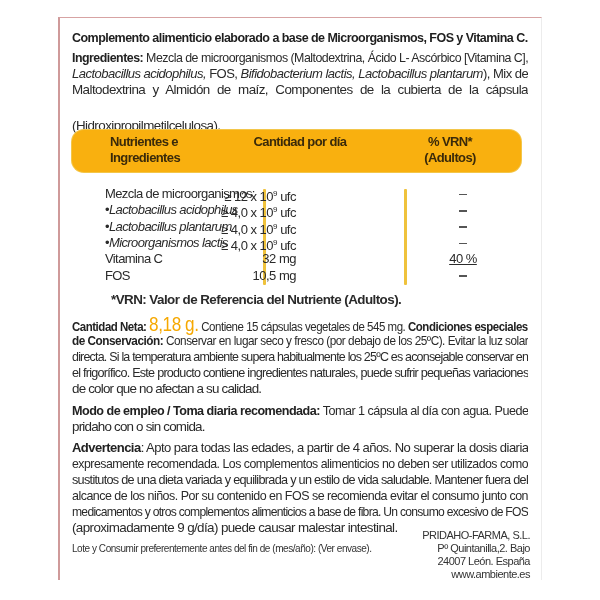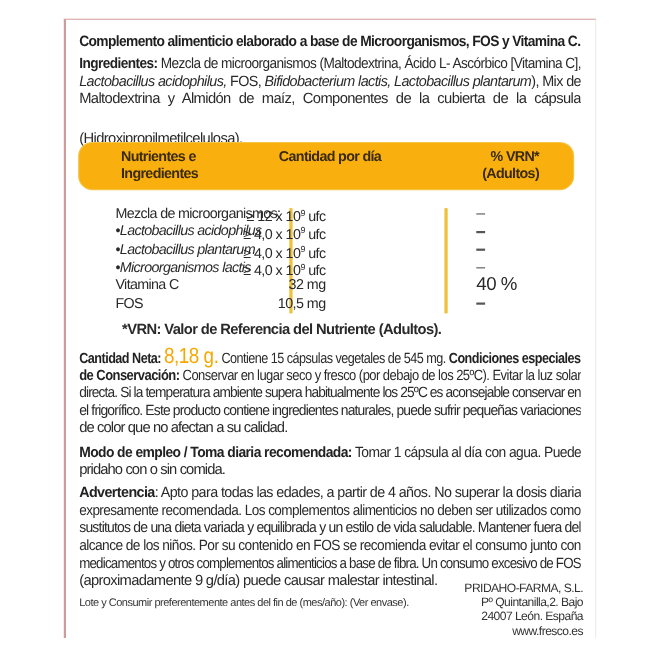--- a/index.html
+++ b/index.html
@@ -15,21 +15,21 @@
   i { font-style:italic; }
   .title { font-weight:bold; font-size:13.6px; letter-spacing:-0.6px; color:#1e1e1e; }
 
   .hdr { position:absolute; left:72px; top:130px; width:449px; height:42px;
          background:#f9b00f; border-radius:12px; box-shadow:0 0 0 1px #f3c64a; }
   .hcell { position:absolute; top:4px; font-weight:bold; font-size:13px; line-height:16px;
            color:#3a2a0a; letter-spacing:-0.6px; text-align:center; }
   .vbar { position:absolute; width:3px; background:#efc23c; border-radius:1px; }
   .row { position:absolute; font-size:13px; line-height:16.3px; letter-spacing:-0.6px; color:#2a2a2a; }
   .vr { position:absolute; font-size:13px; line-height:16.3px; letter-spacing:-0.5px; text-align:right; width:140px; }
-  .pct { position:absolute; font-size:17px; line-height:16.3px; text-align:left; width:60px; letter-spacing:-0.5px; }
+  .pct { position:absolute; font-size:13px; line-height:16.3px; text-align:center; width:60px; letter-spacing:-0.5px;text-decoration:underline; }
   .dash { display:inline-block; width:8px; height:1.5px; background:#555; vertical-align:middle; }
   .big { color:#f6a800; font-size:20px; font-weight:normal; letter-spacing:-0.5px; }
   .small { font-size:10px; letter-spacing:-0.45px; color:#333; }
   .addr { position:absolute; right:70px; font-size:11px; line-height:13px; text-align:right; letter-spacing:-0.5px; color:#333; }
 </style>
 </head>
 <body>
 
 <div class="panel"></div>
 
@@ -41,21 +41,21 @@
 <div class="line" style="top: 98px; white-space: nowrap; margin-top: 20px;">(Hidroxipropilmetilcelulosa).</div>
 
 <div class="hdr">
   <div class="hcell" style="left:38px; width:80px; text-align:left;">
     <div>Nutrientes e</div>
     <div>Ingredientes</div>
   </div>
   <div class="hcell" style="left:158px; width:140px;">
     <div>Cantidad por día</div>
   </div>
-  <div class="hcell" style="left:338px; width:80px;text-align:right;">
+  <div class="hcell" style="left:338px; width:80px;">
     <div>% VRN*</div>
     <div>(Adultos)</div>
   </div>
 </div>
 
 <div class="vbar" style="left:263px; top:189px; height:96px;"></div>
 <div class="vbar" style="left:404px; top:189px; height:96px;"></div>
 
 <div id="rows">
     <div class="row" style="left: 105px; top: 186px;"><span>Mezcla de microorganismos:</span></div>
@@ -95,14 +95,14 @@
 <div class="line j" style="top: 488px; white-space: nowrap; transform-origin: 0px 0px; transform: scaleX(0.930612); width: 490px;">alcance de los niños. Por su contenido en FOS se recomienda evitar el consumo junto con</div>
 <div class="line j" style="top: 504px; letter-spacing: -0.8px; white-space: nowrap; transform-origin: 0px 0px; transform: scaleX(0.904762); width: 504px;">medicamentos y otros complementos alimenticios a base de fibra. Un consumo excesivo de FOS</div>
 <div class="line" style="top: 520px; letter-spacing: -0.6px; white-space: nowrap;">(aproximadamente 9 g/día) puede causar malestar intestinal.</div>
 
 <div class="line small" style="top: 541px; width: auto; white-space: nowrap;">Lote y Consumir preferentemente antes del fin de (mes/año): (Ver envase).</div>
 
 <div class="addr" style="top:529px;">
   <div>PRIDAHO-FARMA, S.L.</div>
   <div>Pº Quintanilla,2. Bajo</div>
   <div>24007 León. España</div>
-  <div>www.fresco.es</div>
+  <div>www.ambiente.es</div>
 </div>
 
 </body></html>

